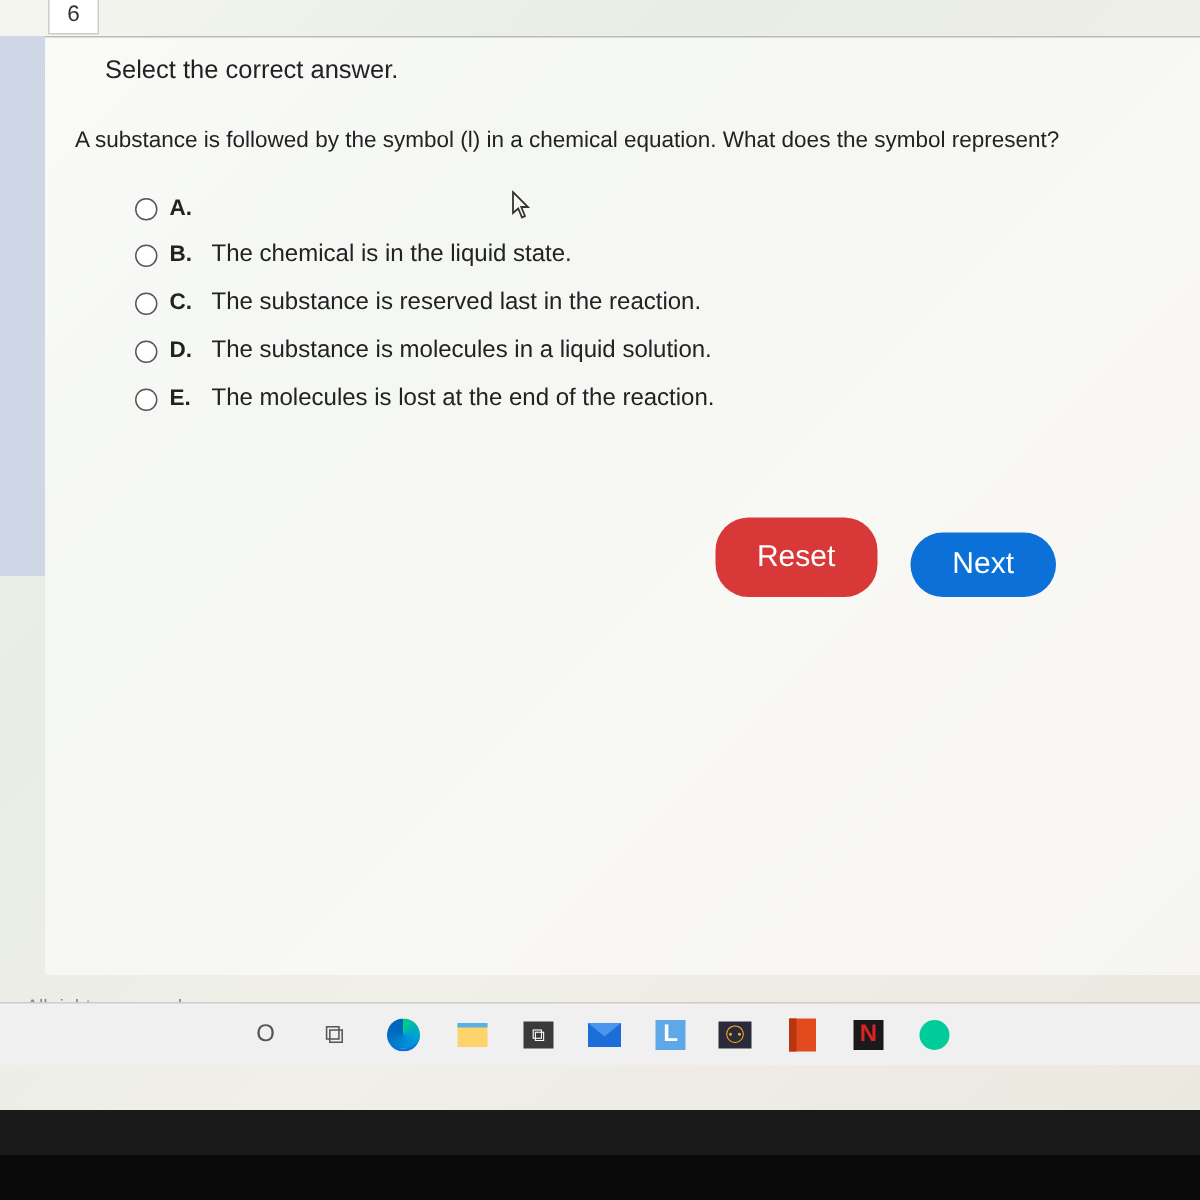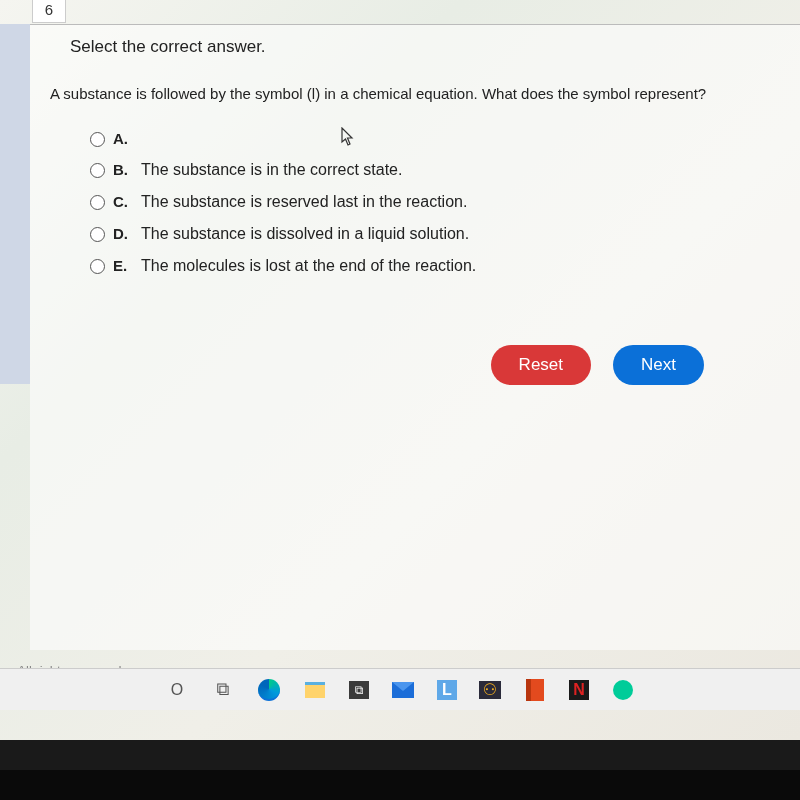--- a/index.html
+++ b/index.html
@@ -105,26 +105,26 @@
     justify-content: flex-end;
     gap: 22px;
     margin-top: 70px;
     margin-right: 60px;
   }
   .btn {
     padding: 10px 28px;
     border-radius: 22px;
     border: none;
     color: #fff;
-    font-size: 17px;
+    font-size: 20px;
     font-weight: 500;
     cursor: pointer;
   }
   .btn-reset { background: #d93838; }
-  .btn-next { background: #0b70d8; }
+  .btn-next { background: #0b70d8; margin-top: 10px; }
   .footer-text {
     position: absolute;
     bottom: 62px;
     left: 0;
     font-size: 13px;
     color: #888;
   }
   .taskbar {
     position: absolute;
     bottom: 30px;
@@ -196,31 +196,31 @@
     </svg>
 
     <div class="options">
       <label class="option-row">
         <span class="radio"></span>
         <span class="opt-letter">A.</span>
       </label>
       <label class="option-row">
         <span class="radio"></span>
         <span class="opt-letter">B.</span>
-        <span class="opt-text">The substance is in the correct state.</span>
+        <span class="opt-text">The chemical is in the liquid state.</span>
       </label>
       <label class="option-row">
         <span class="radio"></span>
         <span class="opt-letter">C.</span>
         <span class="opt-text">The substance is reserved last in the reaction.</span>
       </label>
       <label class="option-row">
         <span class="radio"></span>
         <span class="opt-letter">D.</span>
-        <span class="opt-text">The substance is dissolved in a liquid solution.</span>
+        <span class="opt-text">The substance is molecules in a liquid solution.</span>
       </label>
       <label class="option-row">
         <span class="radio"></span>
         <span class="opt-letter">E.</span>
         <span class="opt-text">The molecules is lost at the end of the reaction.</span>
       </label>
     </div>
 
     <div class="button-row">
       <button class="btn btn-reset">Reset</button>

